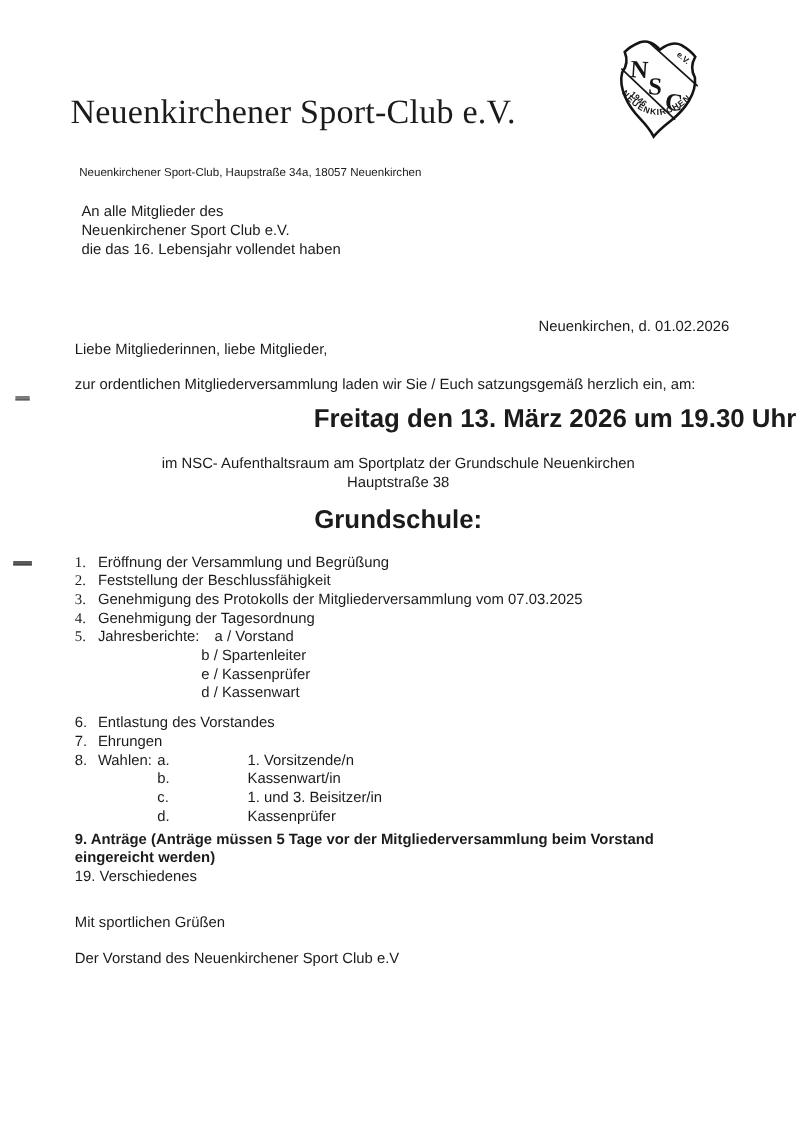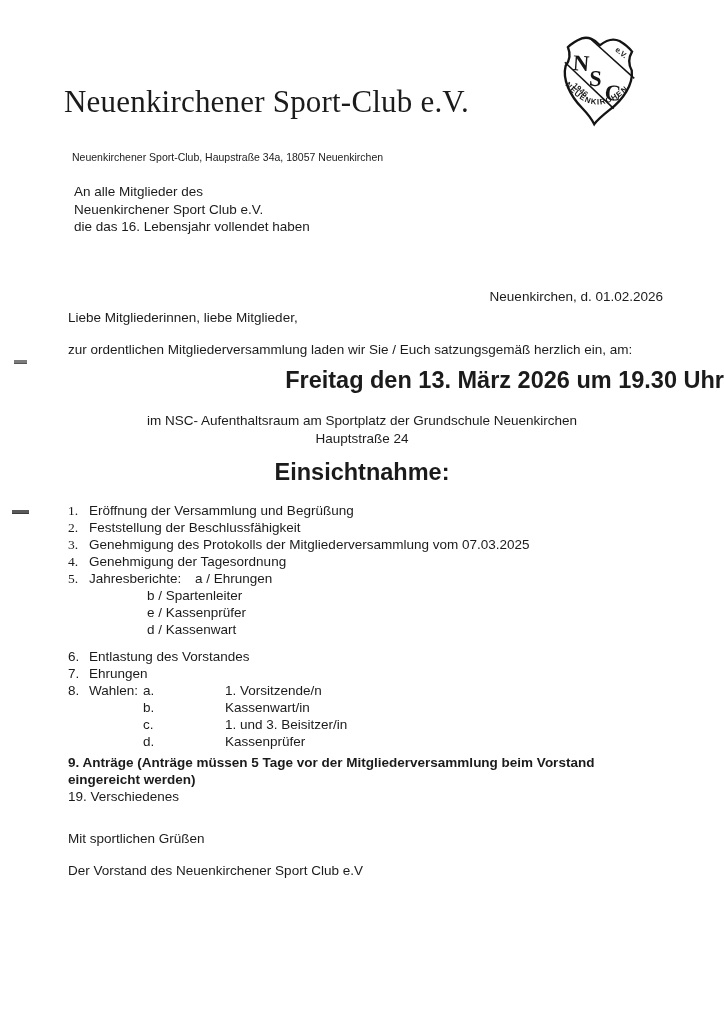--- a/index.html
+++ b/index.html
@@ -26,21 +26,21 @@
   .intro{left:68px;top:342px;font-size:13.5px;}
   .headline{left:0;top:367px;width:724px;text-align:right;font-size:23.5px;font-weight:700;margin:0;}
   .location{left:0;top:412px;width:724px;text-align:center;font-size:13.5px;line-height:17.5px;}
   .agenda-title{left:0;top:459px;width:724px;text-align:center;font-size:23.5px;font-weight:700;margin:0;}
   
   .list{left:68px;top:502px;width:620px;font-size:13.5px;line-height:17px;}
   .row{display:flex;}
   .n{flex:none;width:21px;font-family:"Liberation Serif",serif;}
   .n.sans{font-family:"Liberation Sans",sans-serif;}
   .l5{flex:none;width:106px;}
-  .ind5{margin-left:79px;}
+  .ind5{margin-left:115px;}
   .l8{flex:none;width:54px;}
   .lt{flex:none;width:82px;}
   .ind8{margin-left:75px;}
   .gap-a{height:10px;}
   .gap-b{height:4px;}
   .gap-c{height:15px;}
   .gap-d{height:10px;}
   .gap-e{height:15px;}
   .para{margin:0;width:562px;font-weight:bold;}
   
@@ -82,24 +82,24 @@
   <div class="abs dateline">Neuenkirchen, d. 01.02.2026</div>
 
   <div class="abs salutation">Liebe Mitgliederinnen, liebe Mitglieder,</div>
 
   <div class="abs intro">zur ordentlichen Mitgliederversammlung laden wir Sie / Euch satzungsgemäß herzlich ein, am:</div>
 
   <h2 class="abs headline">Freitag den 13. März 2026 um 19.30 Uhr</h2>
 
   <div class="abs location">
     <div>im NSC- Aufenthaltsraum am Sportplatz der Grundschule Neuenkirchen</div>
-    <div>Hauptstraße 24</div>
+    <div>Hauptstraße 38</div>
   </div>
 
-  <h2 class="abs agenda-title">Einsichtnahme:</h2>
+  <h2 class="abs agenda-title">Grundschule:</h2>
 
   <div class="abs list">
 
     <div class="row">
       <span class="n">1.</span>
       <span>Eröffnung der Versammlung und Begrüßung</span>
     </div>
     <div class="row">
       <span class="n">2.</span>
       <span>Feststellung der Beschlussfähigkeit</span>
@@ -109,21 +109,21 @@
       <span>Genehmigung des Protokolls der Mitgliederversammlung vom 07.03.2025</span>
     </div>
     <div class="row">
       <span class="n">4.</span>
       <span>Genehmigung der Tagesordnung</span>
     </div>
 
     <div class="row">
       <span class="n">5.</span>
       <span class="l5">Jahresberichte:</span>
-      <span>a / Ehrungen</span>
+      <span>a / Vorstand</span>
     </div>
     <div class="row ind5">
       <span>b / Spartenleiter</span>
     </div>
     <div class="row ind5">
       <span>e / Kassenprüfer</span>
     </div>
     <div class="row ind5">
       <span>d / Kassenwart</span>
     </div>

